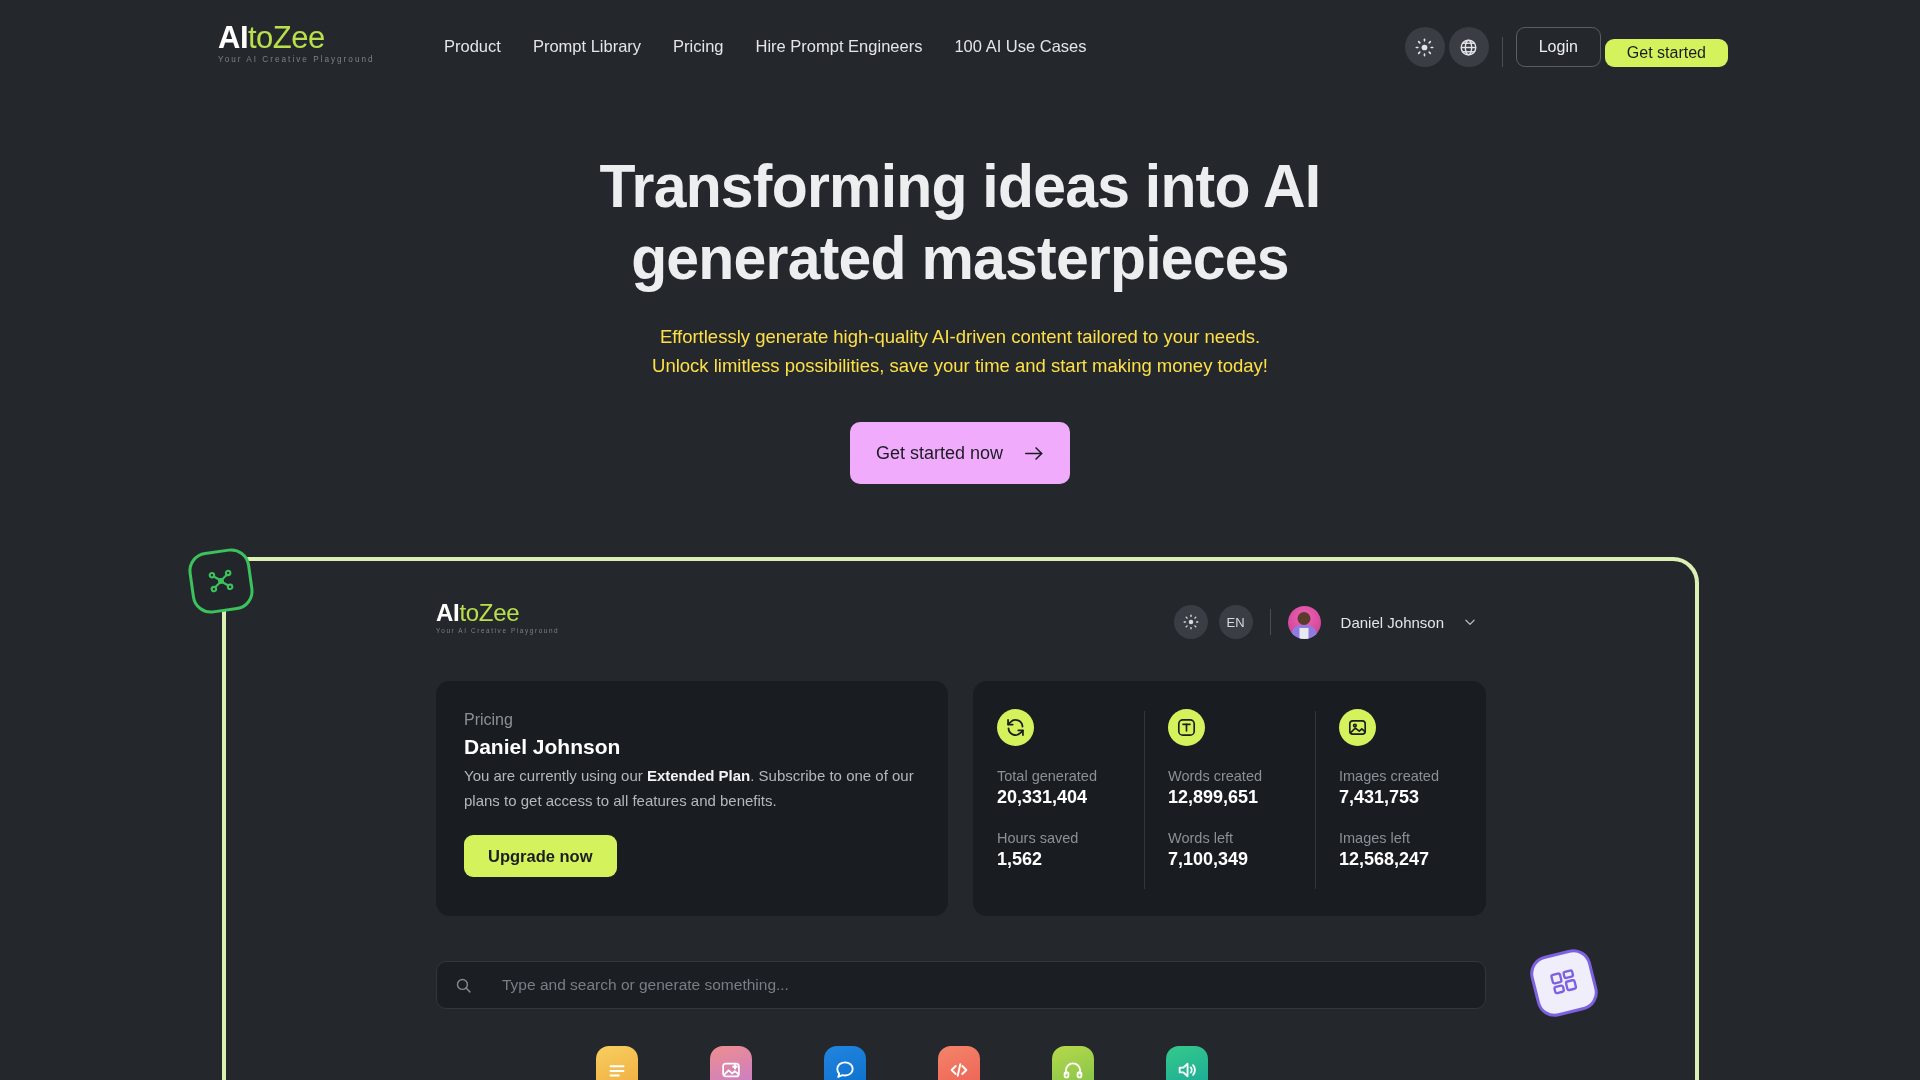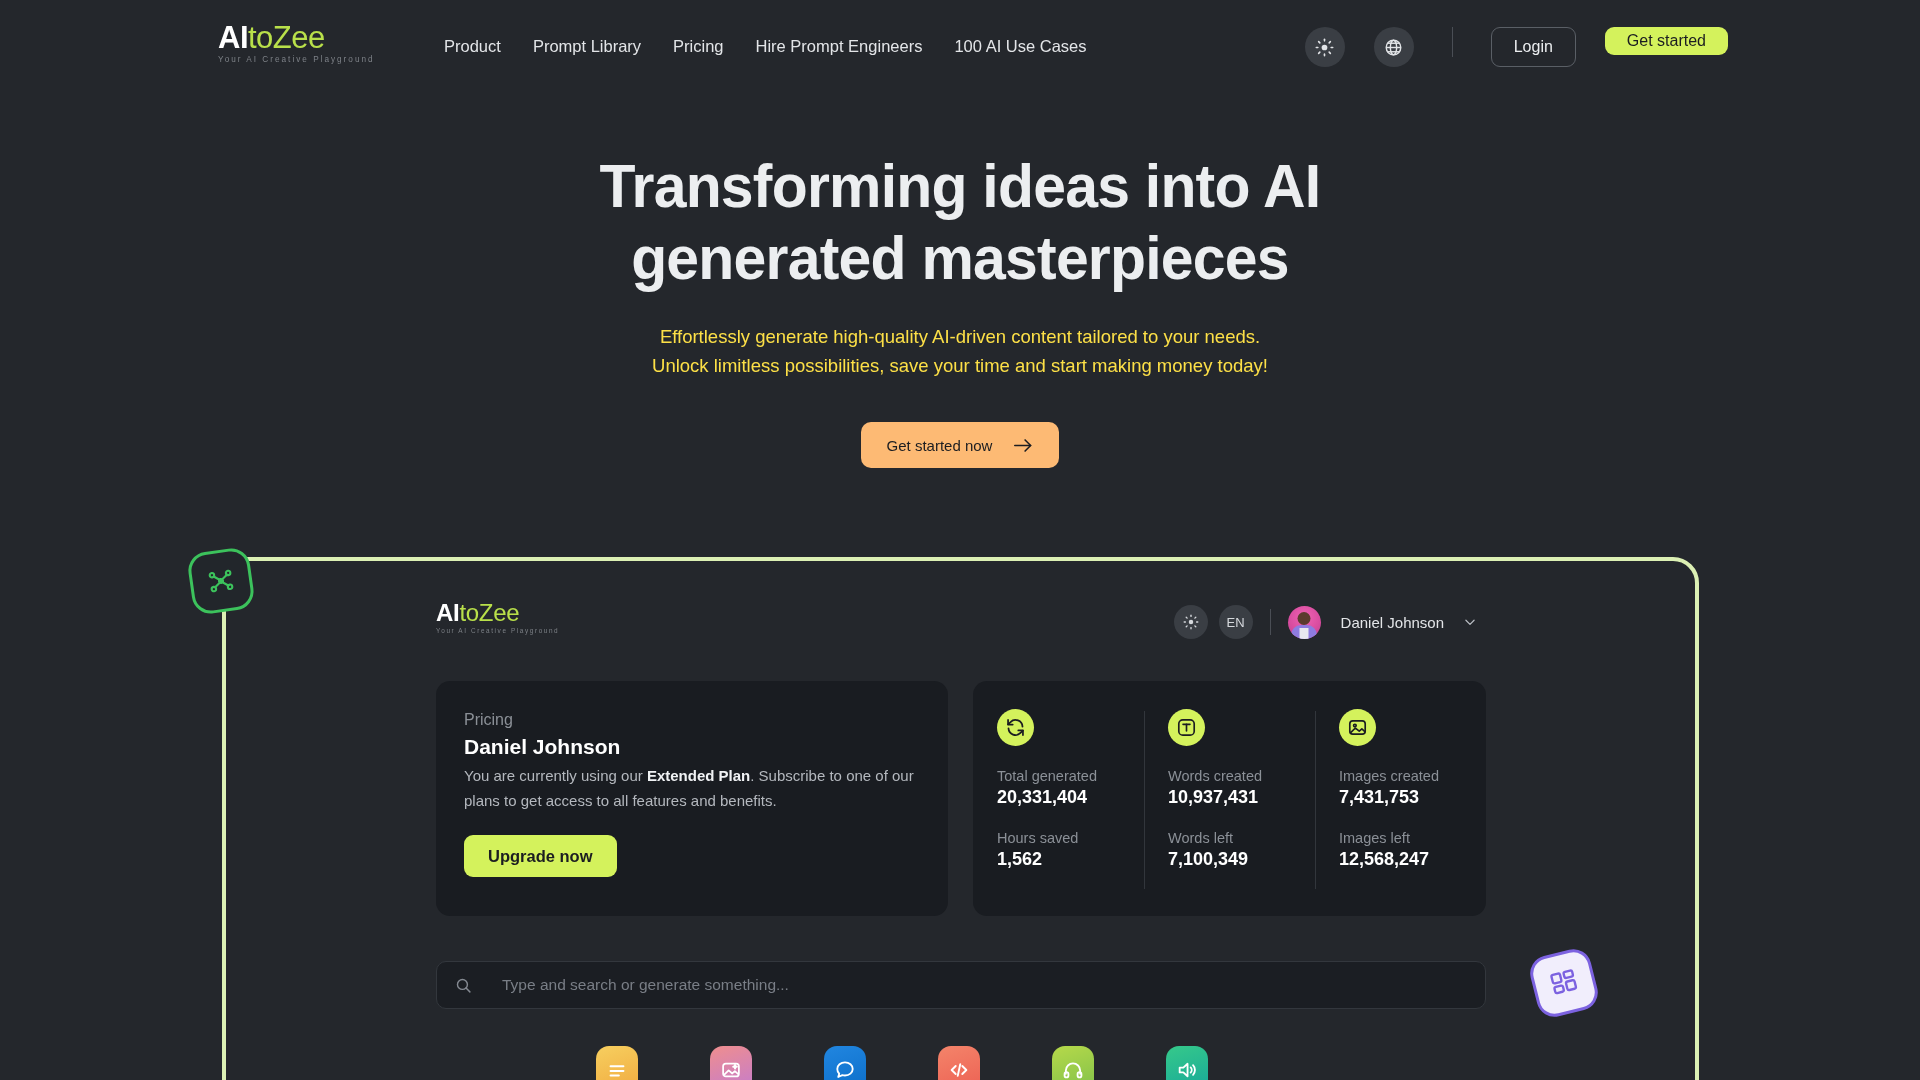--- a/index.html
+++ b/index.html
@@ -28,21 +28,21 @@
 
   .nav-links { position: absolute; left: 444px; top: 37px; display: flex; gap: 0px; }
   .nav-link {
     color: #e3e5e8; font-size: 16.5px; text-decoration: none; white-space: nowrap;
     padding: 0 16px;
   }
   .nav-link:first-child { padding-left: 0; }
 
   .nav-right {
     position: absolute; right: 192px; top: 27px;
-    display: flex; align-items: flex-start; gap: 29px;
+    display: flex; align-items: flex-end; gap: 4px;
   }
   .icon-btn {
     width: 40px; height: 40px; border-radius: 50%; background: #3a3e44;
     display: flex; align-items: center; justify-content: center;
     cursor: pointer; border: none;
   }
   .vdiv { width: 1px; height: 30px; background: #4a4e55; margin: 0 9px; }
   .btn-login {
     height: 40px; padding: 0 22px; border-radius: 9px; border: 1px solid #5a5f66;
     background: transparent; color: #eceef0; font-size: 16px;
@@ -62,22 +62,22 @@
     font-size: 62px; line-height: 72px; font-weight: 700; color: #eceef0;
     letter-spacing: -0.8px;
     font-family: "Liberation Sans Narrow", "Liberation Sans", sans-serif;
     transform: scaleX(0.95); 
   }
   .hero-sub {
     margin-top: 28px; font-size: 18.5px; line-height: 29px; color: #fde047;
   }
   .hero-cta-wrap { margin-top: 42px; display: flex; justify-content: center; }
   .btn-hero {
-    height: 46px; padding: 0 26px; border-radius: 10px; border: none;
-    background: #fdba74; color: #1b1d21; font-size: 15px; font-weight: 500;
+    height: 62px; padding: 0 26px; border-radius: 10px; border: none;
+    background: #f0abfc; color: #1b1d21; font-size: 18px; font-weight: 500;
     display: flex; align-items: center; gap: 22px; cursor: pointer;
     font-family: "Liberation Sans", sans-serif;
   }
 
   
   .dash-frame {
     position: absolute; left: 222px; top: 557px; width: 1477px; height: 560px;
     border: 4px solid #dcf0b4; border-radius: 26px;
     background: #24272c;
   }
@@ -349,21 +349,21 @@
 
           <div class="stat-col">
             <div class="stat-icon">
               <svg width="21" height="21" viewBox="0 0 24 24" fill="none" stroke="#1b1d21" stroke-width="1.9" stroke-linecap="round">
                 <rect x="3.2" y="3.2" width="17.6" height="17.6" rx="4.6"></rect>
                 <line x1="8" y1="8.4" x2="16" y2="8.4"></line>
                   <line x1="12" y1="8.4" x2="12" y2="16"></line>
               </svg>
             </div>
             <div class="stat-label">Words created</div>
-            <div class="stat-value">10,937,431</div>
+            <div class="stat-value">12,899,651</div>
             <div class="stat-gap"></div>
             <div class="stat-label">Words left</div>
             <div class="stat-value">7,100,349</div>
           </div>
 
           <div class="stat-col">
             <div class="stat-icon">
               <svg width="21" height="21" viewBox="0 0 24 24" fill="none" stroke="#1b1d21" stroke-width="1.9" stroke-linecap="round" stroke-linejoin="round">
                 <rect x="3.2" y="4.4" width="17.6" height="15.2" rx="3.4"></rect>
                 <circle cx="9" cy="9.8" r="1.5"></circle>

